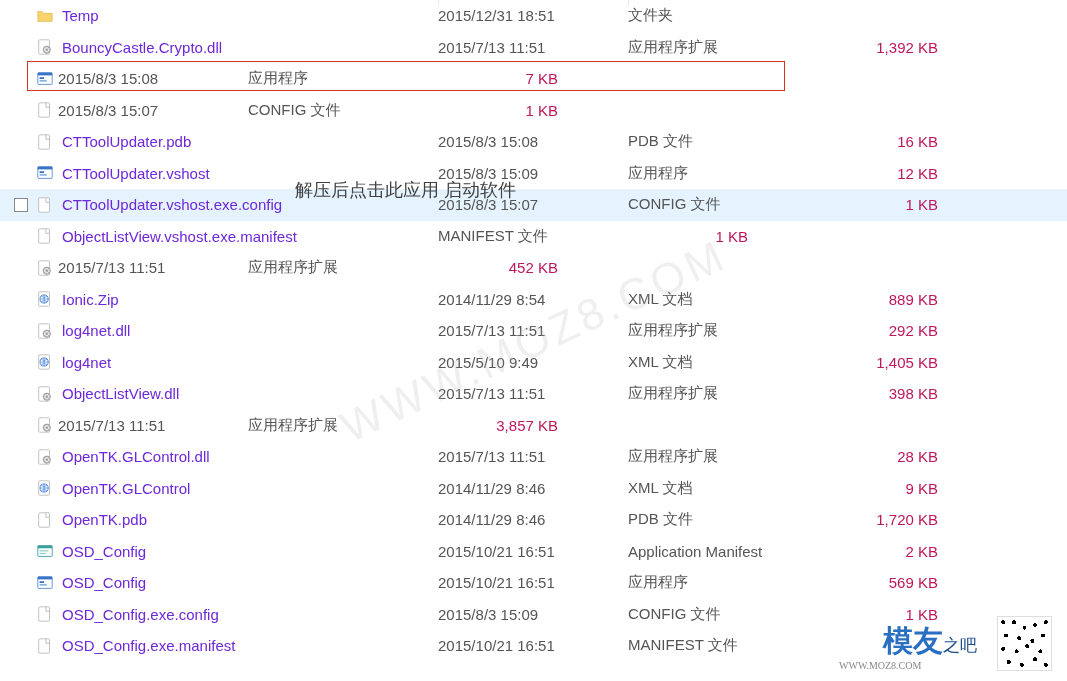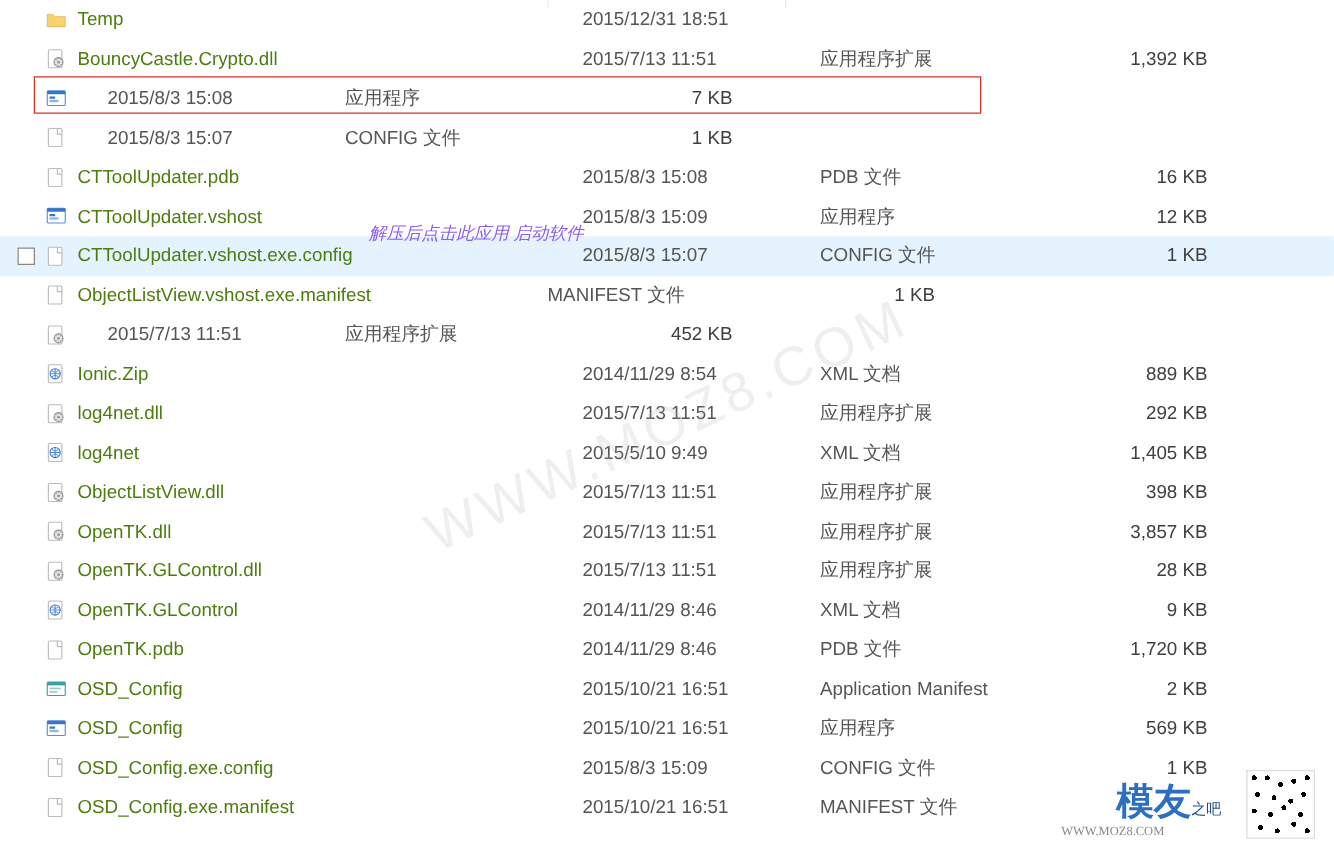--- a/index.html
+++ b/index.html
@@ -46,59 +46,57 @@
     align-items: center;
     justify-content: center;
   }
   .icon-slot svg { width: 18px; height: 18px; }
   .col-name {
     flex: 0 0 380px;
     padding-left: 4px;
     white-space: nowrap;
     overflow: hidden;
     text-overflow: ellipsis;
-    color: #4d7c0f;
+    color: #6d28d9;
   }
   .col-date {
     flex: 0 0 190px;
     color: #555;
     white-space: nowrap;
-    margin-left: 28px;
   }
   .col-type {
     flex: 0 0 190px;
     color: #555;
     white-space: nowrap;
   }
   .col-size {
     flex: 0 0 150px;
     text-align: right;
     padding-right: 30px;
-    color: #404040;
+    color: #be185d;
     white-space: nowrap;
   }
   .col-divider {
     position: absolute;
     top: 0;
     height: 100%;
     border-right: 1px solid #e8e8e8;
   }
   .div1 { left: 438px; }
   .div2 { left: 628px; }
   .highlight-box {
     position: absolute;
     border: 1.5px solid #d93025;
     pointer-events: none;
   }
   .annotation-text {
     position: absolute;
-    color: #8b5cf6;
-    font-size: 14px;
+    color: #404040;
+    font-size: 18px;
     pointer-events: none;
-    font-style: italic;
   }
   .watermark {
     position: absolute;
     left: 0; right: 0; top: 0; bottom: 0;
     pointer-events: none;
     display: flex;
     align-items: center;
     justify-content: center;
   }
   .watermark span {
@@ -114,21 +112,21 @@
     font-family: "Microsoft YaHei";
   }
   .logo .big {
     font-size: 30px;
     font-weight: bold;
     color: #2a6fc2;
     text-shadow: 1px 1px 0 #fff, -1px -1px 0 #fff;
     margin-left: 44px;
   }
   .logo .small {
-    font-size: 12px;
+    font-size: 17px;
     color: #1f4f8a;
   }
   .logo .url {
     display:block;
     font-size: 10px;
     color: #888;
     margin-top: -2px;
   }
   .qr {
     position: absolute;
@@ -164,20 +162,21 @@
 <div class="file-list" id="file-list">
     <div class="row">
       <div class="checkbox-slot"></div>
       <div class="icon-slot">
         <svg viewBox="0 0 20 20">
           <path d="M2 5 h5 l2 2 h9 v9 h-16 z" fill="#f8d26a" stroke="#caa23a" stroke-width="0.5"></path>
         </svg>
       </div>
       <div class="col-name">Temp</div>
       <div class="col-date">2015/12/31 18:51</div>
+      <div class="col-type">文件夹</div>
       <div class="col-size"></div>
     </div>
     <div class="row">
       <div class="checkbox-slot"></div>
       <div class="icon-slot">
         <svg viewBox="0 0 20 20">
           <rect x="3" y="2" width="12" height="16" rx="1" fill="#fff" stroke="#bbb"></rect>
           <circle cx="12" cy="13" r="4" fill="#e8e8e8" stroke="#999"></circle>
           <circle cx="12" cy="13" r="1.3" fill="#999"></circle>
           <path d="M12 9 v1.2 M12 15.8 v1.2 M8 13 h1.2 M14.8 13 h1.2 M9.3 10.3 l.9 .9 M13.8 14.8 l.9 .9 M14.7 10.3 l-.9 .9 M10.2 14.8 l-.9 .9" stroke="#999" stroke-width="1.2"></path>
@@ -344,21 +343,20 @@
     <div class="row">
       <div class="checkbox-slot"></div>
       <div class="icon-slot">
         <svg viewBox="0 0 20 20">
           <rect x="3" y="2" width="12" height="16" rx="1" fill="#fff" stroke="#bbb"></rect>
           <circle cx="12" cy="13" r="4" fill="#e8e8e8" stroke="#999"></circle>
           <circle cx="12" cy="13" r="1.3" fill="#999"></circle>
           <path d="M12 9 v1.2 M12 15.8 v1.2 M8 13 h1.2 M14.8 13 h1.2 M9.3 10.3 l.9 .9 M13.8 14.8 l.9 .9 M14.7 10.3 l-.9 .9 M10.2 14.8 l-.9 .9" stroke="#999" stroke-width="1.2"></path>
         </svg>
       </div>
-      <div class="col-name">OpenTK.dll</div>
       <div class="col-date">2015/7/13 11:51</div>
       <div class="col-type">应用程序扩展</div>
       <div class="col-size">3,857 KB</div>
     </div>
     <div class="row">
       <div class="checkbox-slot"></div>
       <div class="icon-slot">
         <svg viewBox="0 0 20 20">
           <rect x="3" y="2" width="12" height="16" rx="1" fill="#fff" stroke="#bbb"></rect>
           <circle cx="12" cy="13" r="4" fill="#e8e8e8" stroke="#999"></circle>

